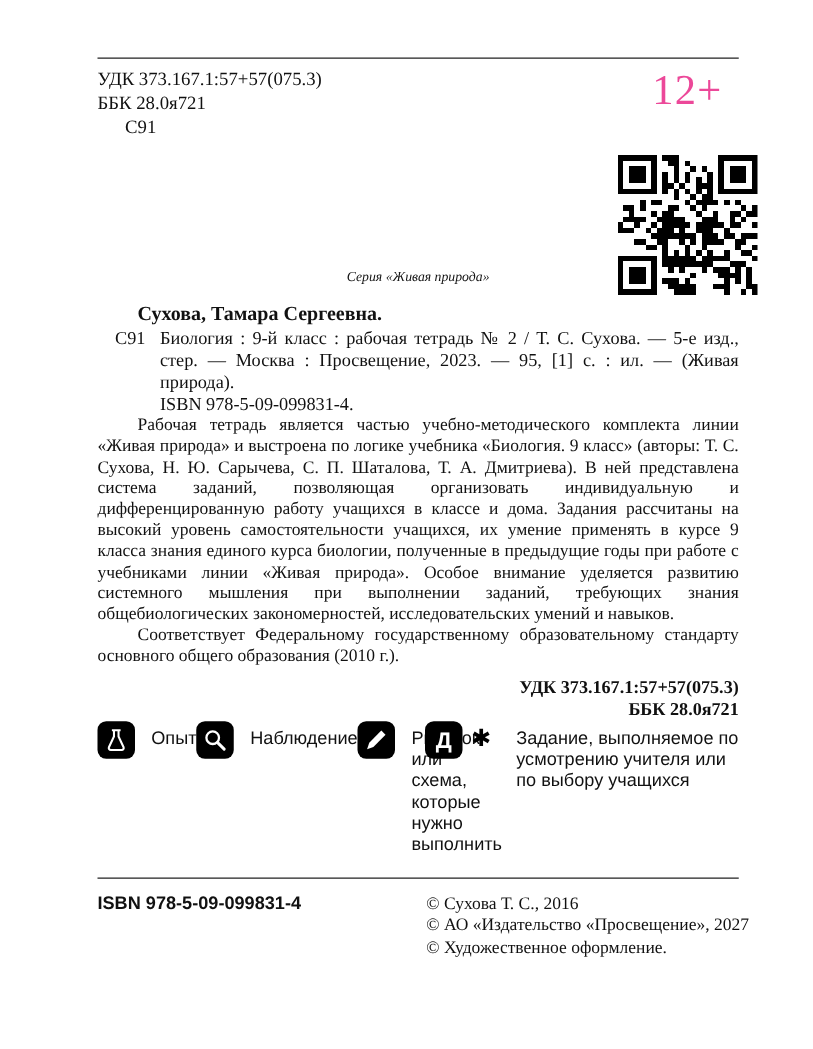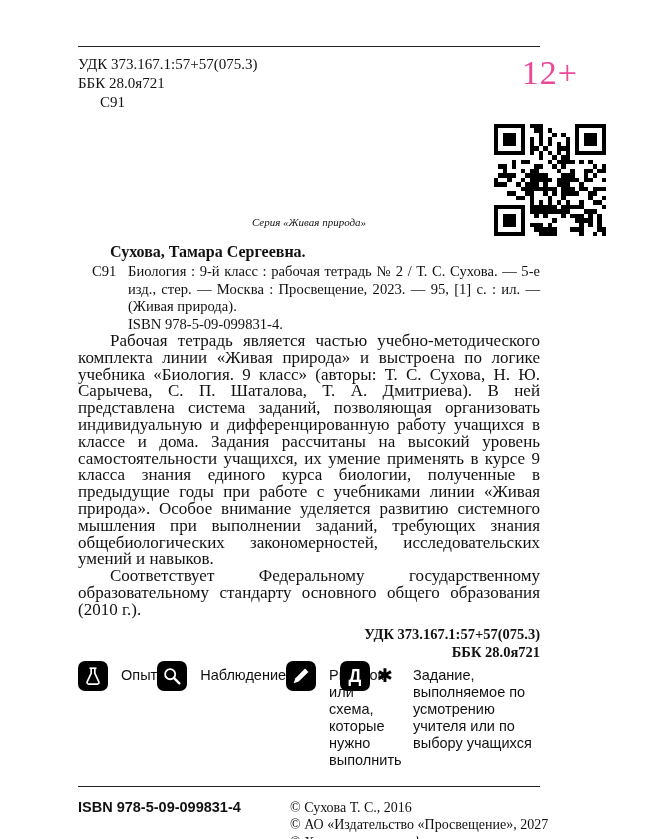--- a/index.html
+++ b/index.html
@@ -3,21 +3,21 @@
 <meta charset="utf-8">
 <style>
   html,body{margin:0;padding:0;background:#ffffff;}
   .page{
     position:relative;
     width:650px;height:839px;
     box-sizing:border-box;
     background:#fff;
     font-family:"Liberation Serif", serif;
     color:#111;
-    padding:46px 110px 0 78px;
+    padding:46px 59px 0 78px;
     overflow:hidden;
   }
   .toprule{border-top:1.5px solid #222;margin:0 0 8px 0;}
   .codes{font-size:15px;line-height:19px;}
   .codes .c91{padding-left:22px;}
   .age{
     position:absolute;top:54px;right:72px;
     font-size:34px;letter-spacing:1px;color:#ec4899;
   }
   .qr{
@@ -27,21 +27,21 @@
   .qr svg{width:100%;height:100%;display:block;shape-rendering:crispEdges;}
   .series{
     text-align:center;font-style:italic;font-size:11px;
     margin-top:104px;
   }
   .author{font-weight:bold;font-size:16px;margin-top:15px;padding-left:32px;}
   .bibrow{display:flex;margin-top:2px;font-size:14.6px;line-height:17.5px;}
   .bibrow .c91label{flex:none;width:36px;padding-left:14px;}
   .bibrow .bibtext{text-align:justify;}
   .isbnline{padding-left:50px;font-size:14.6px;line-height:17.5px;}
-  .annot{font-size:17px;line-height:16.8px;text-align:justify;}
+  .annot{font-size:14px;line-height:16.8px;text-align:justify;}
   .annot p{margin:0;text-indent:32px;}
   .footcodes{
     text-align:right;font-weight:bold;font-size:14.5px;line-height:18px;
     margin-top:6px;
   }
   .legend-title{
     font-family:"Liberation Sans", sans-serif;
     font-weight:bold;font-size:17px;text-align:center;
     margin-top:18px;margin-bottom:16px;
   }

